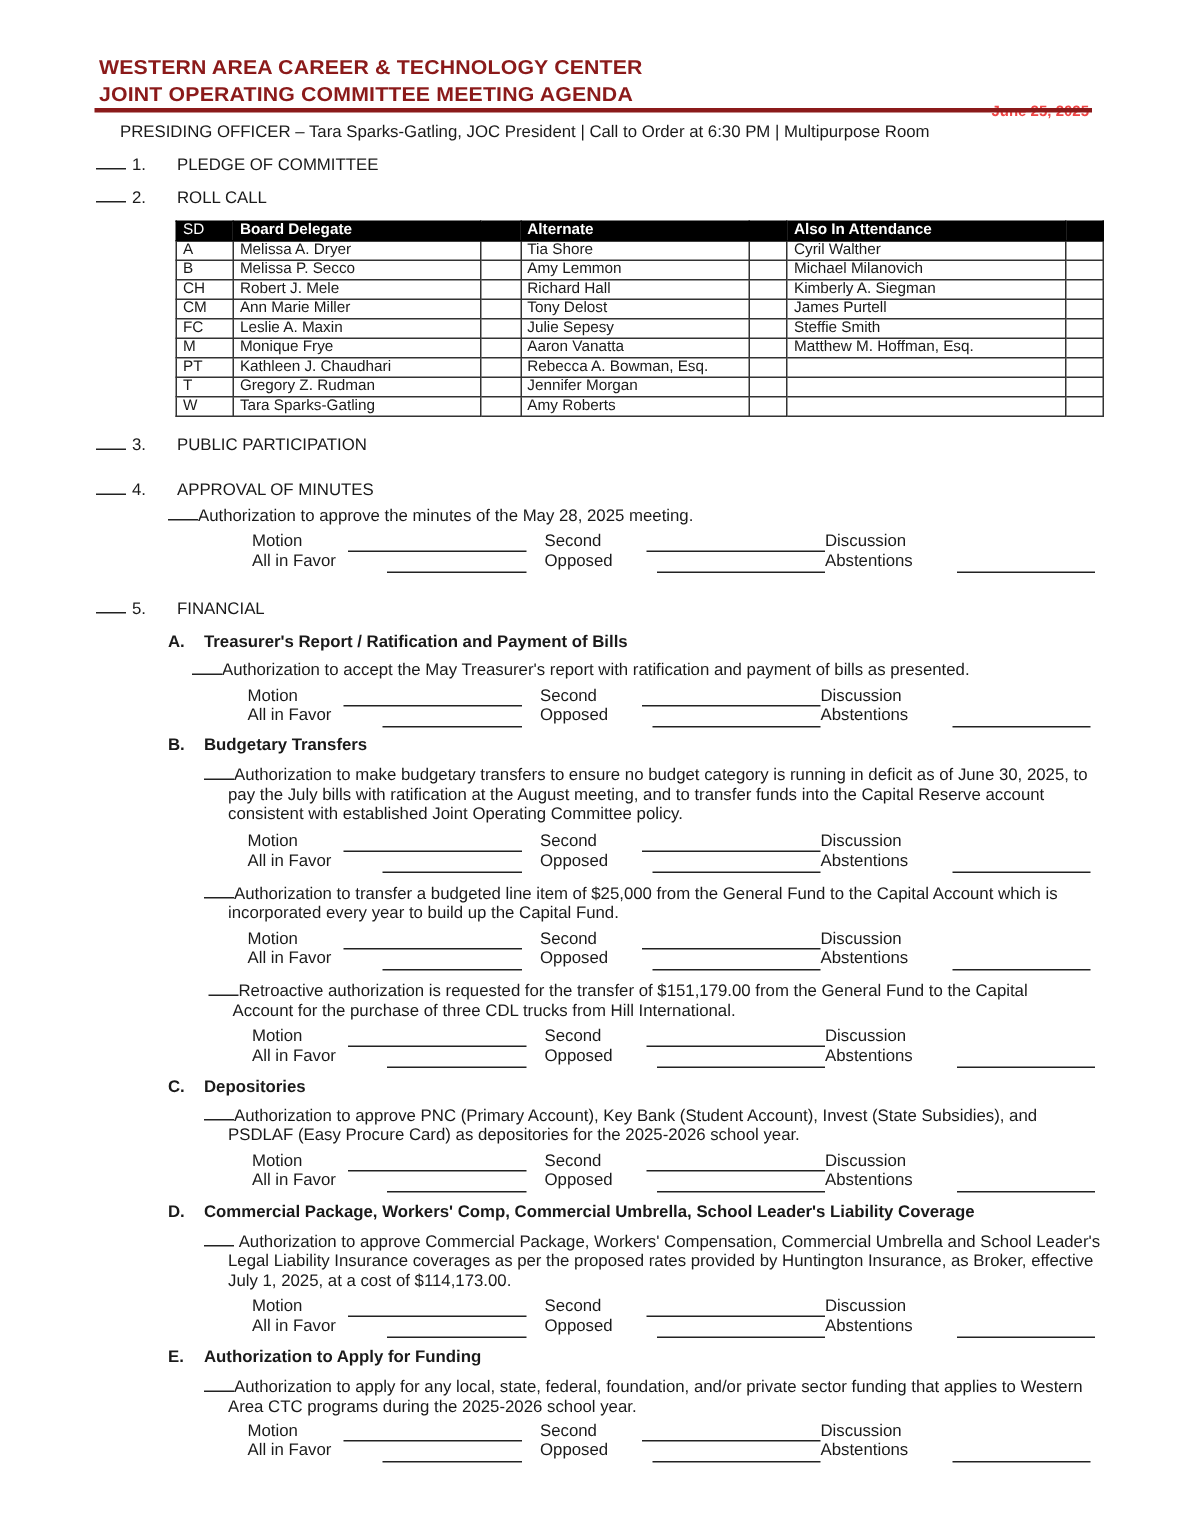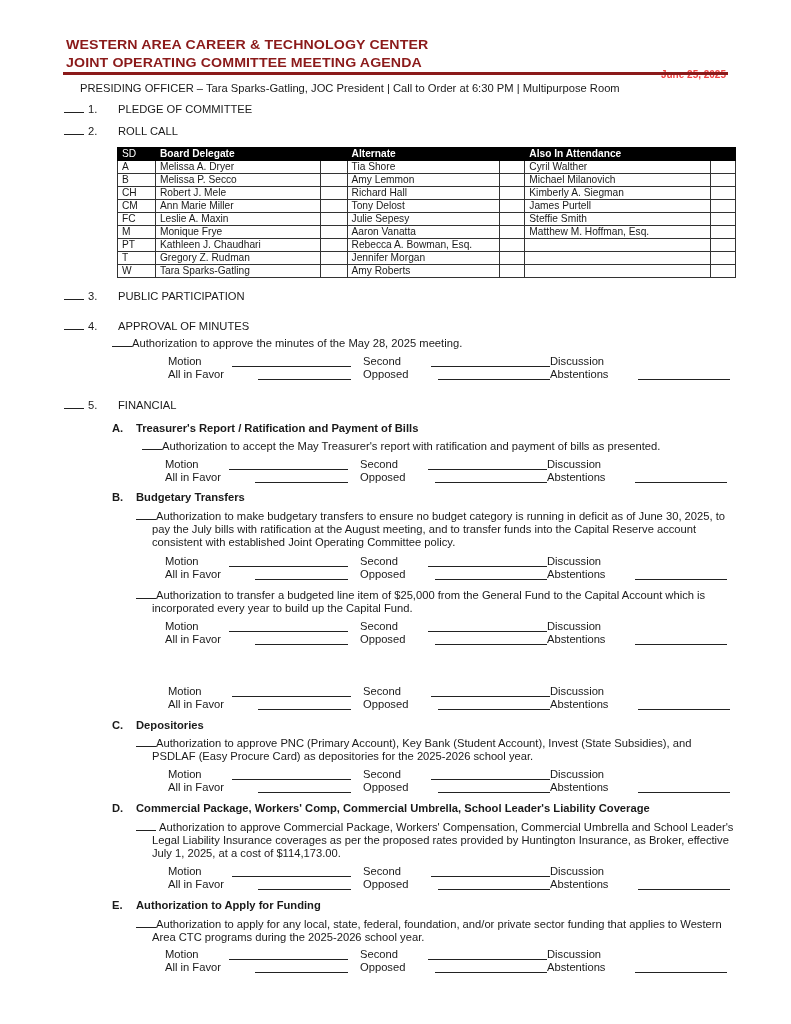--- a/index.html
+++ b/index.html
@@ -86,21 +86,21 @@
     position: absolute;
     font-size: 11.2px;
     line-height: 13px;
   }
   .motion-text .blank-lead {
     display: inline-block; width: 20px; border-bottom: 1px solid #222; height: 10px;
   }
 
   .vote { position: absolute; font-size: 11.2px; line-height: 13.3px; }
   .vote .row { display: flex; white-space: nowrap; }
-  .vote .cell { display: inline-flex; align-items: center; gap: 30px; }
+  .vote .cell { display: inline-flex; align-items: flex-end; gap: 30px; }
   .vote .line { display: inline-block; border-bottom: 1px solid #222; height: 11px; }
   .vote .c1 { width: 183px; }
   .vote .c2 { width: 187px; margin-left: 12px; }
   .vote .c3 { width: 180px; }
 
   .sub-head {
     position: absolute; font-weight: bold; font-size: 11.2px;
   }
   .sub-head .letter { display: inline-block; width: 24px; }
 </style>
@@ -269,21 +269,21 @@
       </div>
     </div>
 
   <div class="item" style="top:399px;">
     <span class="blank"></span><span class="num">5.</span><span class="title">FINANCIAL</span>
   </div>
 
   <div class="sub-head" style="left:112px; top:422px;">
     <span class="letter">A.</span><span>Treasurer's Report / Ratification and Payment of Bills</span>
   </div>
-  <div class="motion-text" style="left:142px; top:440px; width:600px;">
+  <div class="motion-text" style="left:128px; top:440px; width:600px;">
     <span class="blank-lead"></span><span>Authorization to accept the May Treasurer's report with ratification and payment of bills as presented.</span>
   </div>
   <div class="vote" style="left:165px; top:458px;">
       <div class="row">
         <span class="cell c1">
           <span>Motion</span>
           <span class="line" style="width: 143px;"></span>
         </span>
         <span class="cell c2">
           <span>Second</span>
@@ -371,20 +371,23 @@
           <span>Opposed</span>
           <span class="line" style="width: 122px;"></span>
         </span>
         <span class="cell c3">
           <span>Abstentions</span>
           <span class="line" style="width: 112px;"></span>
         </span>
       </div>
     </div>
 
+  <div class="motion-text hang" style="left:139px; top:654px; width:580px;">
+    <span class="blank-lead"></span><span>Retroactive authorization is requested for the transfer of $151,179.00 from the General Fund to the Capital Account for the purchase of three CDL trucks from Hill International.</span>
+  </div>
   <div class="vote" style="left:168px; top:685px;">
       <div class="row">
         <span class="cell c1">
           <span>Motion</span>
           <span class="line" style="width: 143px;"></span>
         </span>
         <span class="cell c2">
           <span>Second</span>
           <span class="line" style="width: 130px;"></span>
         </span>

